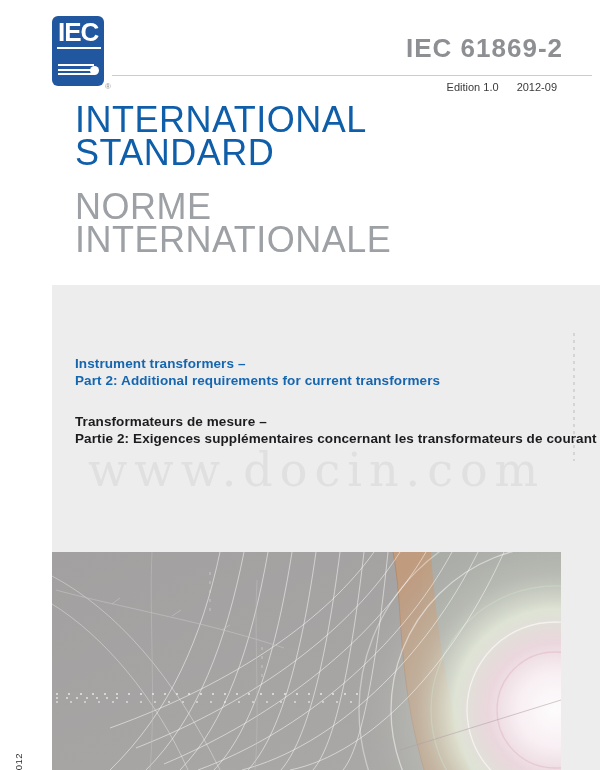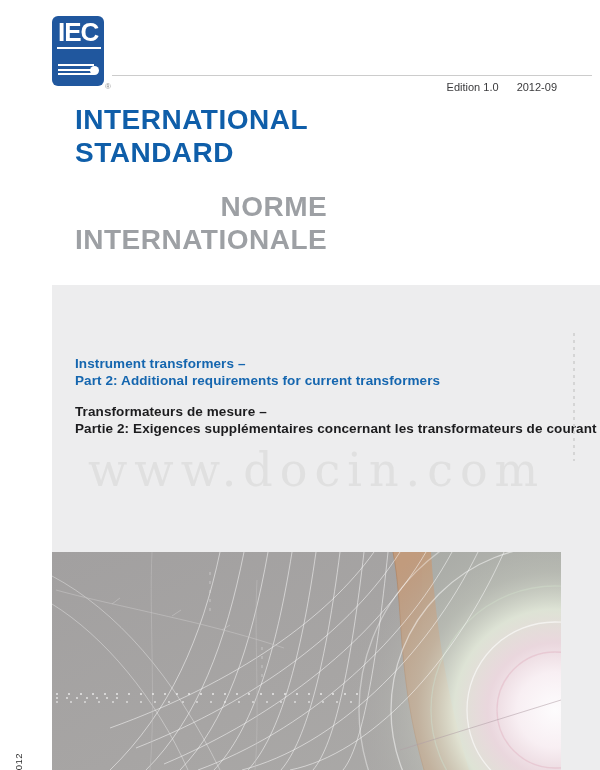--- a/index.html
+++ b/index.html
@@ -19,33 +19,33 @@
   .reg-mark{position:absolute;left:105px;top:82px;font-size:8px;color:#8f8f8f;}
   .doc-number{
     position:absolute;top:33px;right:37px;font-size:26px;font-weight:bold;
     color:#8D8F93;letter-spacing:1px;
   }
   .header-rule{position:absolute;left:112px;top:75px;width:480px;height:1px;background:#cccccc;}
   .edition{position:absolute;top:81px;right:43px;font-size:11px;font-weight:normal;color:#3a3a3c;}
   .edition .date{margin-left:15px;}
   
   .std-title{
-    position:absolute;left:75px;font-size:28px;font-weight:bold;line-height:33px;
+    position:absolute;left:75px;font-size:36px;font-weight:normal;line-height:33px;
     letter-spacing:0.5px;white-space:pre-line;
   }
   .std-title.en{top:103px;color:#0F5EA9;}
-  .std-title.fr{top:190px;color:#9DA0A4;text-align:right;}
+  .std-title.fr{top:190px;color:#9DA0A4;}
   
   .panel{position:absolute;left:52px;top:285px;width:548px;height:485px;background:#EDEDEE;}
   .subject{
     position:absolute;left:23px;font-size:13.5px;font-weight:bold;line-height:17px;
     white-space:pre-line;letter-spacing:0.1px;
   }
   .subject.en{top:70px;color:#1566AF;}
-  .subject.fr{top:118px;color:#1c1c1e;}
+  .subject.fr{top:128px;color:#1c1c1e;}
   .watermark{
     position:absolute;left:36px;top:158px;font-family:"DejaVu Serif","Liberation Serif",serif;
     font-size:46px;color:#e0e0e0;letter-spacing:7px;white-space:nowrap;
   }
   .side-marks{
     position:absolute;left:521px;top:48px;width:2px;height:128px;opacity:0.8;
     background:repeating-linear-gradient(to bottom,#cfcfcf 0 3px,transparent 3px 7px);
   }
   .cover-image{position:absolute;left:0;top:267px;width:509px;height:218px;}
   .cover-image svg{display:block;width:509px;height:218px;}
@@ -65,20 +65,21 @@
     <span class="logo-text">IEC</span>
     <div class="logo-lines">
       <div class="logo-line"></div>
       <div class="logo-line"></div>
       <div class="logo-line"></div>
       <div class="logo-dot"></div>
     </div>
   </div>
   <span class="reg-mark">®</span>
 
+  <div class="doc-number">IEC 61869-2</div>
   <div class="header-rule"></div>
   <div class="edition">
     <span>Edition 1.0</span>
     <span class="date">2012-09</span>
   </div>
 
   <div class="std-title en">INTERNATIONAL
 STANDARD</div>
   <div class="std-title fr">NORME
 INTERNATIONALE</div>

